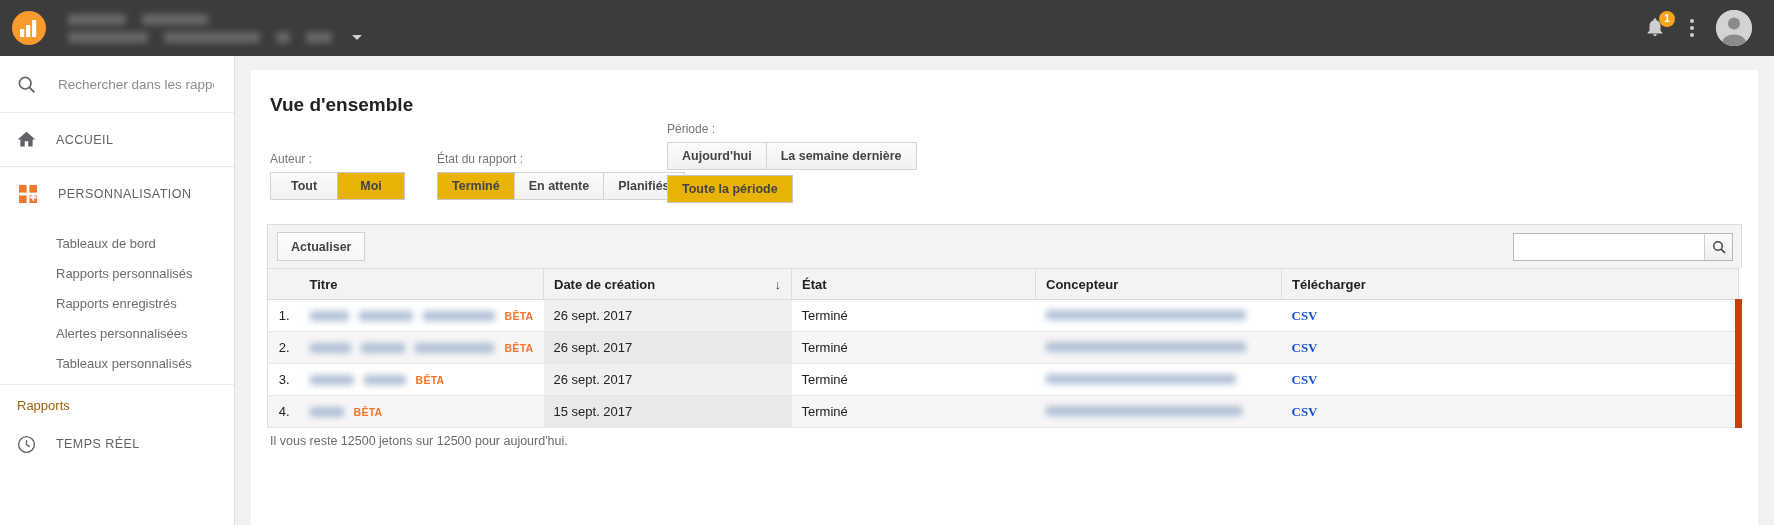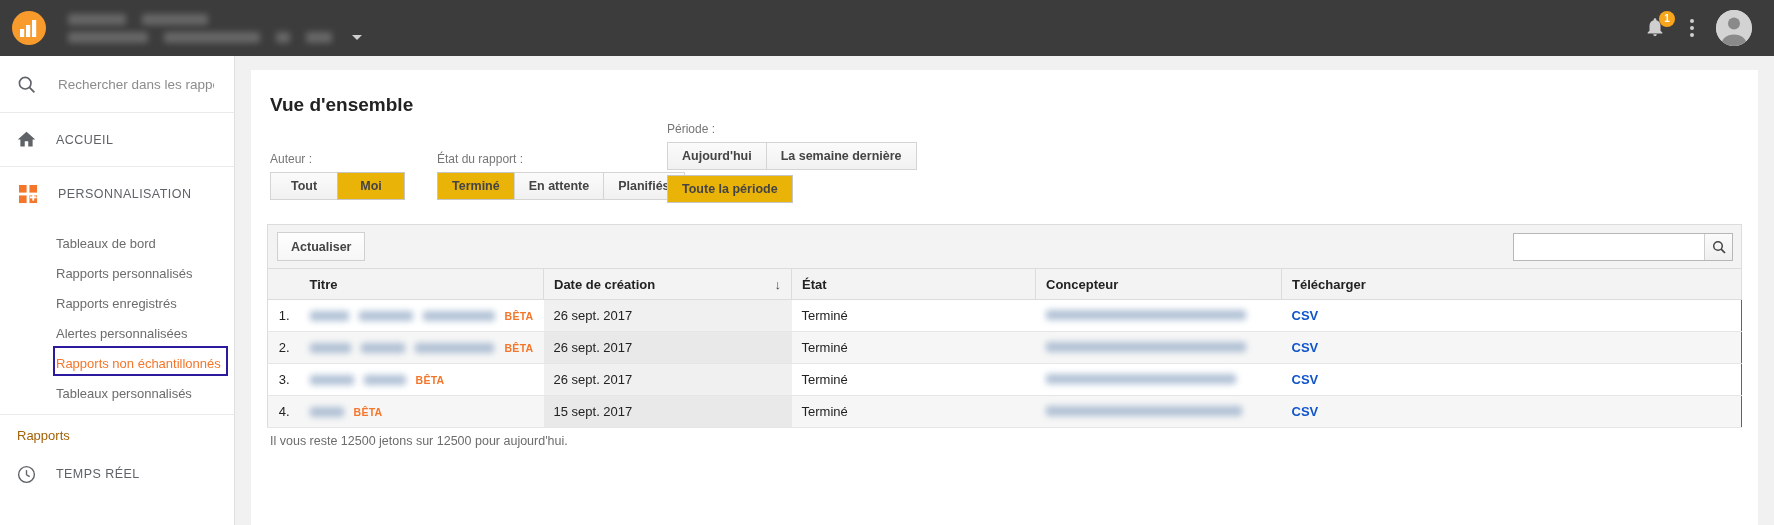--- a/index.html
+++ b/index.html
@@ -190,21 +190,21 @@
   .sort-arrow { margin-left: auto; font-size: 13px; color: #444; }
 
   table.rpt td {
     height: 32px; font-size: 13px; color: #222;
     padding: 0 10px; border-bottom: 1px solid #e6e6e6;
   }
   td.c-num { text-align: right; padding-right: 9px; color: #222;
              border-left: 1px solid #dcdcdc; border-right: none; }
   td.c-titre { border-left: none; }
   td.c-date { background: #f0f0f0; }
-  td.c-dl { border-right: 1px solid #c2410c; }
+  td.c-dl { border-right: 7px solid #c2410c; font-family: Liberation Serif, serif; }
   tr.alt td { background: #f6f6f6; }
   tr.alt td.c-date { background: #e9e9e9; }
   .title-cell { display: flex; align-items: center; gap: 10px; }
   .blurline {
     display: inline-block; height: 10px; background: #9fb3cc;
     filter: blur(3.4px); border-radius: 2px; opacity: .8;
   }
   .beta {
     color: #f4762a; font-size: 10.5px; font-weight: bold; letter-spacing: .3px;
   }
@@ -299,24 +299,20 @@
         <span>Tableaux de bord</span>
       </div>
       <div class="sub-item">
         <span>Rapports personnalisés</span>
       </div>
       <div class="sub-item">
         <span>Rapports enregistrés</span>
       </div>
       <div class="sub-item">
         <span>Alertes personnalisées</span>
-      </div>
-      <div class="sub-item active">
-        <span class="hl-box"></span>
-        <span>Rapports non échantillonnés</span>
       </div>
       <div class="sub-item">
         <span>Tableaux personnalisés</span>
       </div>
     </div>
 
     <div class="sec-label">Rapports</div>
 
     <div class="side-item lower">
       <span class="side-icon">

